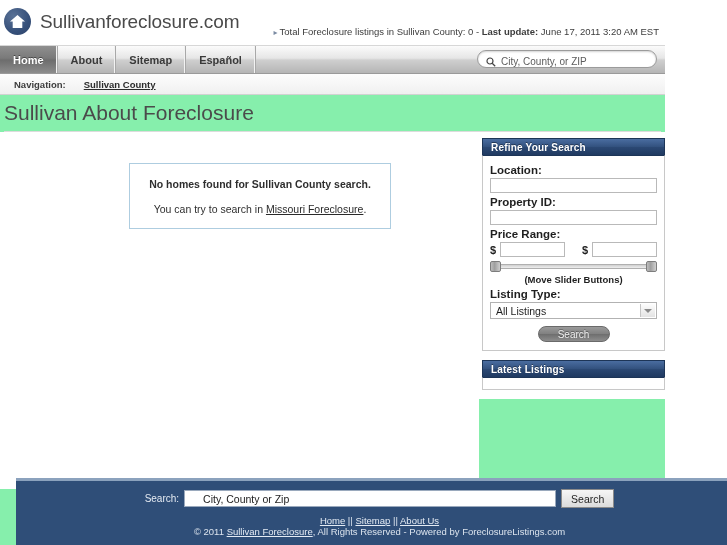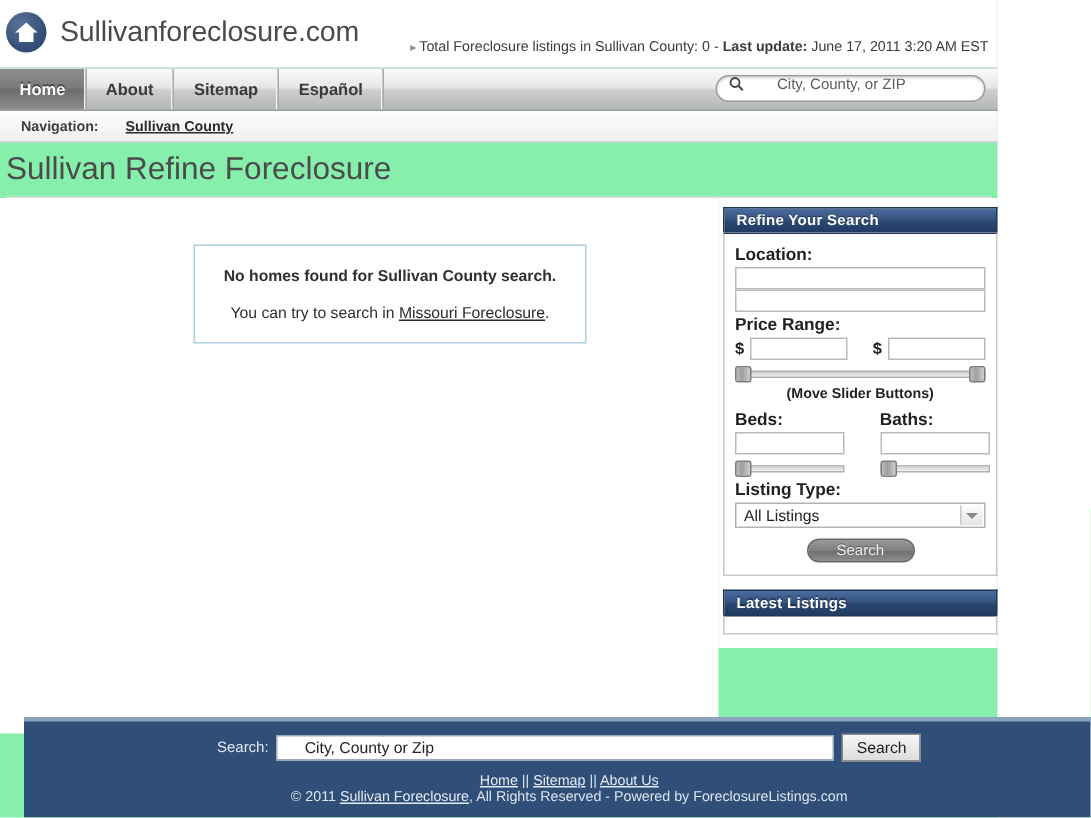--- a/index.html
+++ b/index.html
@@ -74,24 +74,23 @@
     background: linear-gradient(to bottom, #8f8f8f 0%, #7a7a7a 45%, #6d6d6d 52%, #8c8c8c 100%);
   }
   .nav-spacer { flex: 1; }
   .nav-search {
     position: absolute; right: 8px; top: 4px;
     width: 180px; height: 18px;
     background: #ffffff;
     border: 1px solid #9b9b9b;
     border-radius: 9px;
     box-shadow: inset 0 1px 2px rgba(0,0,0,.18);
-    display: flex; align-items: flex-start;
+    display: flex; align-items: flex-end;
     padding: 0 8px;
     box-sizing: border-box;
-    gap: 17px;
   }
   .nav-search .mag { margin-right: 5px; flex: 0 0 auto; display:block; }
   .nav-search span.ph { font-size: 10px; color: #5c5c5c; }
 
   
   .breadcrumb-bar {
     height: 20px;
     background: linear-gradient(to bottom, #fdfdfd 0%, #f0f0f0 100%);
     border-bottom: 1px solid #d2d2d2;
     display: flex; align-items: center;
@@ -377,21 +376,21 @@
       </svg>
       <span class="ph">City, County, or ZIP</span>
     </div>
   </div>
 
   <div class="breadcrumb-bar">
     <span class="breadcrumb-label">Navigation:</span>
     <span class="breadcrumb-link">Sullivan County</span>
   </div>
 
-  <h1 class="page-title">Sullivan Refine Foreclosure</h1>
+  <h1 class="page-title">Sullivan About Foreclosure</h1>
   <div class="title-rule"></div>
 
   <div class="body-wrap">
 
     <div class="main-col">
       <div class="notice-box">
         <div class="notice-title">No homes found for Sullivan County search.</div>
         <div class="notice-sub"><span>You can try to search in </span><a>Missouri Foreclosure</a><span>.</span></div>
       </div>
     </div>
@@ -400,56 +399,39 @@
 
       <div class="panel">
         <div class="panel-head">
           <span>Refine Your Search</span>
         </div>
         <div class="panel-body">
 
           <div class="fld-label">Location:</div>
           <input class="txtinput" type="text" value="" style="">
 
+          <div class="fld-label">Property ID:</div>
           <input class="txtinput" type="text" value="" style="">
 
           <div class="fld-label">Price Range:</div>
           <div class="price-row">
             <span class="dollar">$</span>
             <input class="txtinput" type="text" value="" style="">
             <span class="gap"></span>
             <span class="dollar">$</span>
             <input class="txtinput" type="text" value="" style="">
           </div>
 
           <div class="slider-track">
             <div class="bar"></div>
             <div class="slider-handle" style="left:0px;"></div>
             <div class="slider-handle" style="right:0px;"></div>
           </div>
           <div class="slider-hint">(Move Slider Buttons)</div>
 
-          <div class="bb-row">
-            <div class="bb-col">
-              <div class="fld-label">Beds:</div>
-              <input class="txtinput" type="text" value="" style="">
-              <div class="bb-slider">
-                <div class="bar"></div>
-                <div class="slider-handle" style="left:0px;"></div>
-              </div>
-            </div>
-            <div class="bb-col right">
-              <div class="fld-label">Baths:</div>
-              <input class="txtinput" type="text" value="" style="">
-              <div class="bb-slider">
-                <div class="bar"></div>
-                <div class="slider-handle" style="left:0px;"></div>
-              </div>
-            </div>
-          </div>
 
           <div class="fld-label">Listing Type:</div>
           <div class="selectbox">
             <span>All Listings</span>
             <span class="arrow-btn">
                 <span class="tri"></span>
               </span>
           </div>
 
           <div class="search-btn-wrap">

